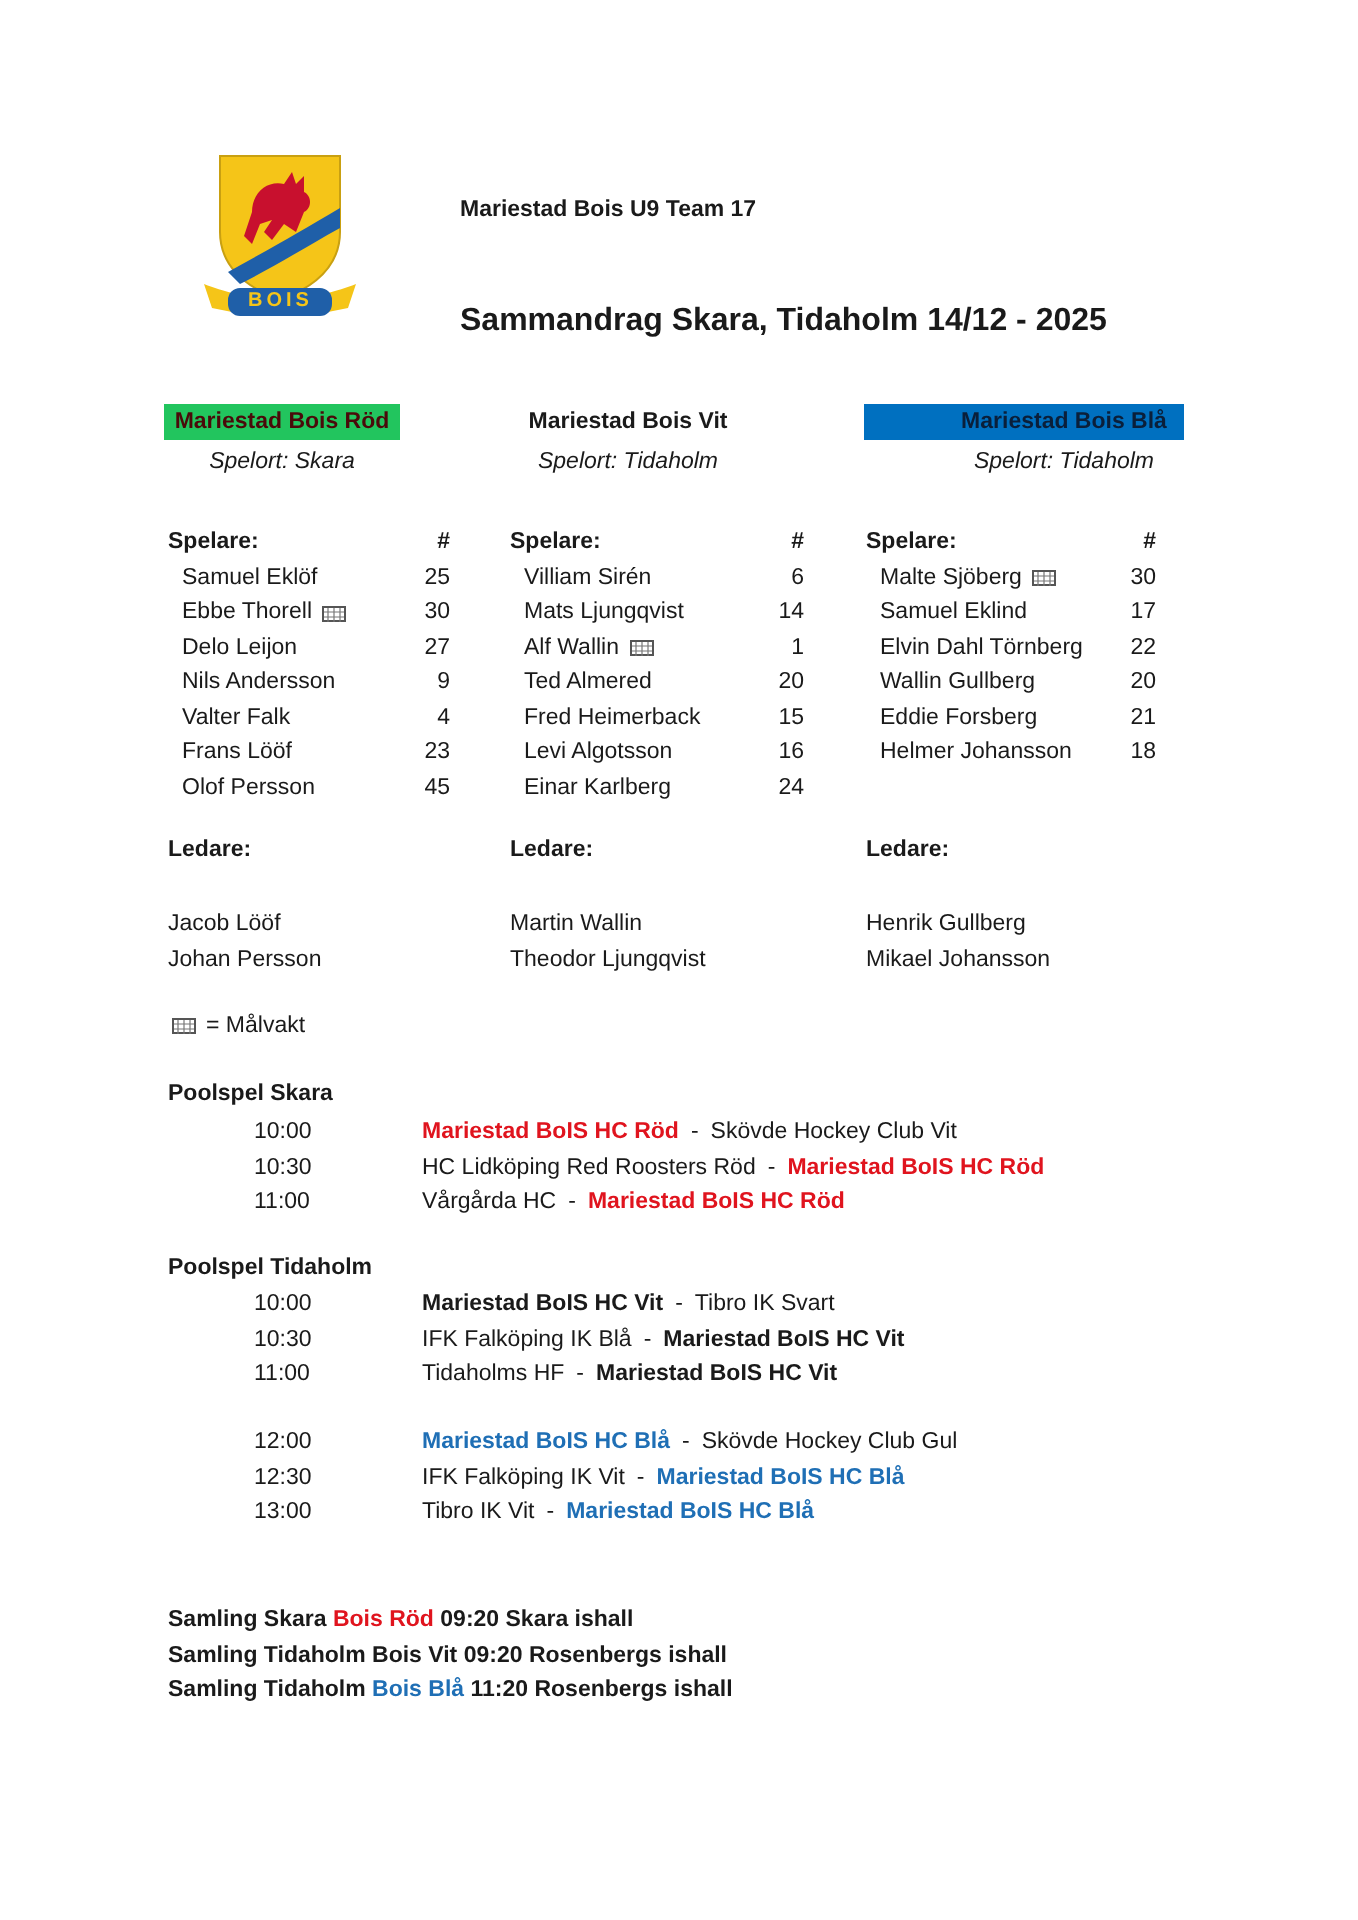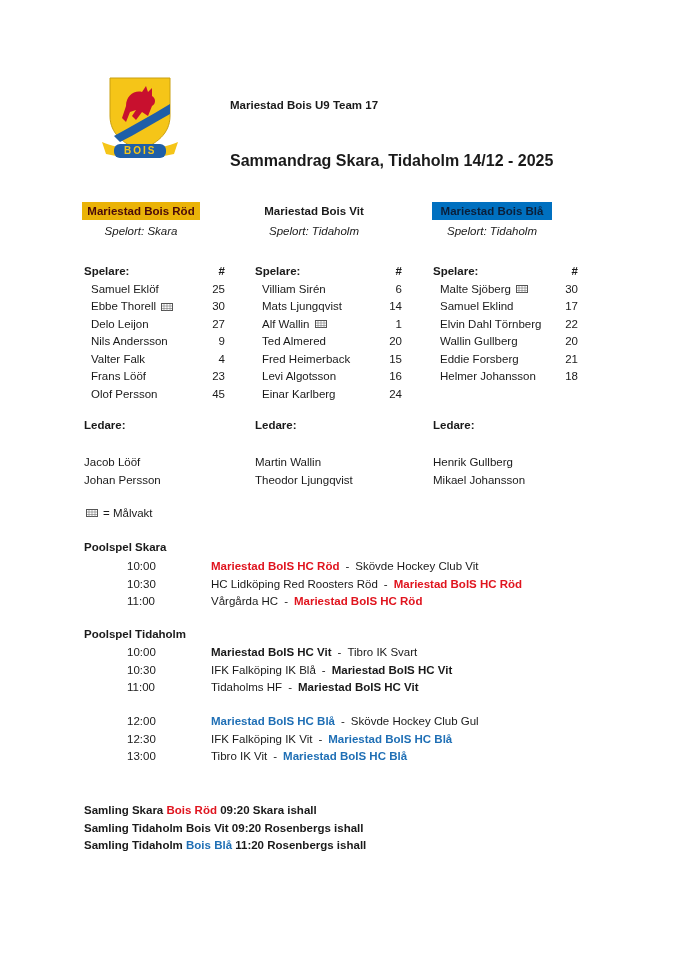--- a/index.html
+++ b/index.html
@@ -7,21 +7,21 @@
          font-family:"Liberation Sans", "DejaVu Sans", sans-serif; color:#1a1a1a; font-size:11.5px; }
   .abs { position:absolute; }
   .bold { font-weight:bold; }
   .logo { left:102px; top:76px; width:76px; height:84px; }
   .title { left:230px; top:99px; font-weight:bold; font-size:11.5px; }
   .subtitle { left:230px; top:152px; font-weight:bold; font-size:16px; }
 
   .team-head { top:202px; height:18px; line-height:18px; text-align:center; font-weight:bold; font-size:11.5px; }
   .team-rod { left:82px; width:118px; }
   .team-vit { left:255px; width:118px; }
-  .team-bla { left:432px; width:120px; }
+  .team-bla { left:432px; width:120px;padding-left:40px; }
   .spelort { top:225px; font-style:italic; text-align:center; font-size:11.5px; }
 
   .roster { top:263px; }
   .roster .hdr, .roster .row { display:flex; justify-content:space-between; height:17.5px; line-height:17.5px; }
   .roster .hdr { font-weight:bold; }
   .roster .row .name { padding-left:7px; display:flex; align-items:center; gap:5px; }
   .goalie { display:inline-block; width:12px; height:8px; }
 
   .ledare-h { top:419px; font-weight:bold; }
   .ledare-l { top:454px; line-height:17.5px; }
@@ -45,21 +45,21 @@
     <path d="M0 66 C10 70 20 72 24 72 L24 82 L4 78 Z" fill="#f5c518"></path>
     <path d="M76 66 C66 70 56 72 52 72 L52 82 L72 78 Z" fill="#f5c518"></path>
     <rect x="12" y="68" width="52" height="14" rx="6" fill="#1f5fa8"></rect>
   </svg>
   <span class="abs" style="left:22px; top:68px; width:32px; text-align:center; color:#f5c518; font-weight:bold; font-size:10px; line-height:14px; letter-spacing:2px;">BOIS</span>
 </div>
 
 <div class="abs title">Mariestad Bois U9 Team 17</div>
 <div class="abs subtitle">Sammandrag Skara, Tidaholm 14/12 - 2025</div>
 
-<div class="abs team-head team-rod" style="background:#eab308; color:#4a0a0a;">Mariestad Bois Röd</div>
+<div class="abs team-head team-rod" style="background:#22c55e; color:#4a0a0a;">Mariestad Bois Röd</div>
 <div class="abs team-head team-vit">Mariestad Bois Vit</div>
 <div class="abs team-head team-bla" style="background:#0070c0; color:#0a1f3a;">Mariestad Bois Blå</div>
 
 <div class="abs spelort team-rod">Spelort: Skara</div>
 <div class="abs spelort team-vit">Spelort: Tidaholm</div>
 <div class="abs spelort team-bla">Spelort: Tidaholm</div>
 
 <div class="abs roster" style="left:84px; width:141px;">
   <div class="hdr">
     <span>Spelare:</span>

